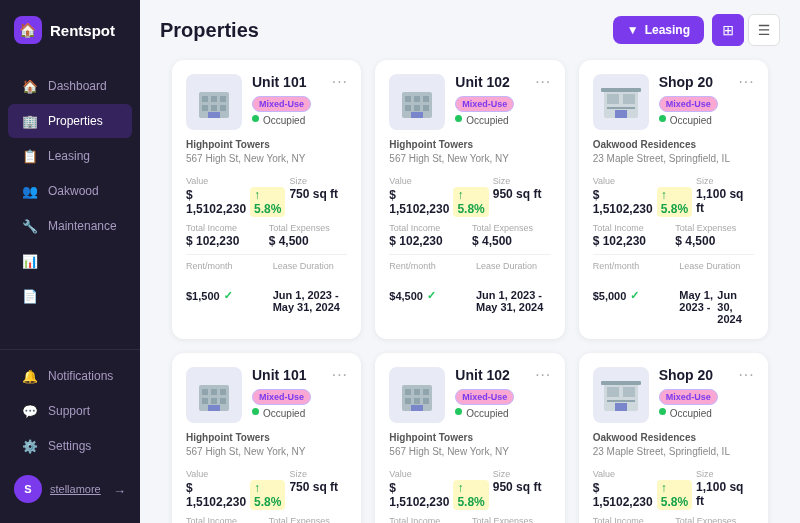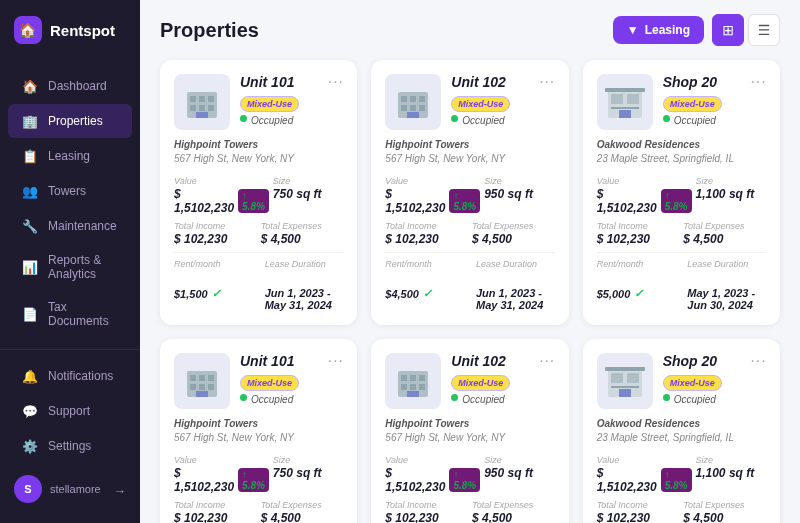--- a/index.html
+++ b/index.html
@@ -10,56 +10,56 @@
     .sidebar-logo { display: flex; align-items: center; gap: 8px; padding: 16px 14px; }
     .logo-icon { width: 28px; height: 28px; background: #7c3aed; border-radius: 8px; display: flex; align-items: center; justify-content: center; font-size: 14px; }
     .logo-text { font-size: 15px; font-weight: 700; color: #fff; }
     .sidebar-nav { flex: 1; padding: 8px 0; }
     .nav-item { display: flex; align-items: center; gap: 10px; padding: 9px 14px; cursor: pointer; font-size: 12px; color: #a89bc2; border-radius: 6px; margin: 1px 8px; }
     .nav-item.active { background: rgba(124,58,237,0.25); color: #fff; }
     .nav-icon { width: 16px; height: 16px; display: flex; align-items: center; justify-content: center; font-size: 13px; }
     .sidebar-bottom { padding: 8px 0 12px; border-top: 1px solid rgba(255,255,255,0.08); }
     .sidebar-user { display: flex; align-items: center; gap: 8px; padding: 8px 14px; margin-top: 4px; }
     .avatar { width: 28px; height: 28px; background: #7c3aed; border-radius: 50%; display: flex; align-items: center; justify-content: center; font-size: 11px; font-weight: 600; color: #fff; }
-    .user-name { font-size: 11px; color: #a89bc2; flex: 1; }
+    .user-name { font-size: 11px; color: #a89bc2; flex: 1; text-decoration: underline; }
     .logout-icon { font-size: 13px; color: #a89bc2; cursor: pointer; }
 
     
     .main { flex: 1; display: flex; flex-direction: column; overflow: hidden; }
     .main-header { padding: 14px 20px 10px; display: flex; align-items: center; justify-content: space-between; }
     .page-title { font-size: 20px; font-weight: 700; color: #1a1a2e; }
     .header-actions { display: flex; align-items: center; gap: 8px; }
     .filter-btn { display: flex; align-items: center; gap: 6px; background: #7c3aed; color: #fff; border: none; border-radius: 8px; padding: 7px 14px; font-size: 12px; font-weight: 600; cursor: pointer; }
     .view-toggle { display: flex; gap: 4px; }
     .view-btn { width: 32px; height: 32px; border: 1px solid #e0e0e0; background: #fff; border-radius: 6px; display: flex; align-items: center; justify-content: center; cursor: pointer; font-size: 14px; color: #555; }
     .view-btn.active { background: #7c3aed; color: #fff; border-color: #7c3aed; }
 
-    .cards-area { flex: 1; overflow-y: auto; padding: 4px 20px 16px; font-style: italic; }
+    .cards-area { flex: 1; overflow-y: auto; padding: 4px 32px 16px; }
     .cards-grid { display: grid; grid-template-columns: repeat(3, 1fr); gap: 14px; }
 
     
     .prop-card { background: #fff; border-radius: 12px; padding: 14px; box-shadow: 0 1px 6px rgba(0,0,0,0.07); }
     .card-header { display: flex; align-items: flex-start; gap: 10px; margin-bottom: 8px; }
     .prop-image { width: 56px; height: 56px; background: #e8eaf6; border-radius: 8px; display: flex; align-items: center; justify-content: center; flex-shrink: 0; overflow: hidden; }
     .prop-image svg { width: 40px; height: 40px; }
     .prop-info { flex: 1; }
     .prop-name-row { display: flex; align-items: center; gap: 6px; flex-wrap: wrap; }
     .prop-name { font-size: 14px; font-weight: 700; color: #1a1a2e; }
-    .badge-mixed { background: #fde047; color: #7c3aed; font-size: 9px; font-weight: 600; padding: 2px 6px; border-radius: 10px; border: 1px solid #c4b5fd; }
+    .badge-mixed { background: #f9a8d4; color: #7c3aed; font-size: 9px; font-weight: 600; padding: 2px 6px; border-radius: 10px; border: 1px solid #c4b5fd; }
     .prop-status { display: flex; align-items: flex-start; gap: 4px; margin-top: 3px; font-size: 10px; color: #555; }
     .dot-green { width: 7px; height: 7px; background: #22c55e; border-radius: 50%; }
     .card-more { margin-left: auto; font-size: 16px; color: #aaa; cursor: pointer; line-height: 1; }
     .prop-address { font-size: 10px; color: #888; margin-bottom: 10px; line-height: 1.4; }
     .prop-address .building { font-weight: 600; color: #555; }
 
     .stats-row { display: grid; grid-template-columns: 1fr 1fr; gap: 6px 4px; margin-bottom: 6px; }
     .stat-item { }
     .stat-label { font-size: 9px; color: #aaa; margin-bottom: 1px; }
     .stat-value { font-size: 12px; font-weight: 700; color: #1a1a2e; display: flex; align-items: center; gap: 4px; }
-    .stat-badge { background: #701a75; color: #16a34a; font-size: 10px; font-weight: 700; padding: 1px 4px; border-radius: 4px; display: flex; align-items: center; gap: 2px; }
+    .stat-badge { background: #fef9c3; color: #16a34a; font-size: 12px; font-weight: 700; padding: 1px 4px; border-radius: 4px; display: flex; align-items: center; gap: 2px; }
     .divider { border: none; border-top: 1px solid #f0f0f0; margin: 6px 0; }
     .bottom-row { display: grid; grid-template-columns: 1fr 1fr; gap: 6px 12px; }
     .bottom-item { }
     .bottom-label { font-size: 9px; color: #aaa; margin-bottom: 18px; }
     .bottom-value { font-size: 11px; font-weight: 600; color: #1a1a2e; display: flex; align-items: center; gap: 4px; }
     .check-icon { color: #22c55e; font-size: 11px; }
   </style>
 </head>
 <body>
 
@@ -76,33 +76,31 @@
       <div class="nav-item active">
         <span class="nav-icon">🏢</span>
         <span>Properties</span>
       </div>
       <div class="nav-item">
         <span class="nav-icon">📋</span>
         <span>Leasing</span>
       </div>
       <div class="nav-item">
         <span class="nav-icon">👥</span>
-        <span>Towers</span>
+        <span>Oakwood</span>
       </div>
       <div class="nav-item">
         <span class="nav-icon">🔧</span>
         <span>Maintenance</span>
       </div>
       <div class="nav-item">
         <span class="nav-icon">📊</span>
-        <span>Reports &amp; Analytics</span>
       </div>
       <div class="nav-item">
         <span class="nav-icon">📄</span>
-        <span>Tax Documents</span>
       </div>
     </div>
   <div class="sidebar-bottom" id="sidebar-bottom">
     <div id="bottom-nav">
         <div class="nav-item">
           <span class="nav-icon">🔔</span>
           <span>Notifications</span>
         </div>
         <div class="nav-item">
           <span class="nav-icon">💬</span>
@@ -334,21 +332,21 @@
     <div class="bottom-row">
       <div class="bottom-item">
         <div class="bottom-label">Rent/month</div>
         <div class="bottom-value">
           $5,000
           <span class="check-icon">✓</span>
         </div>
       </div>
       <div class="bottom-item">
         <div class="bottom-label">Lease Duration</div>
-        <div class="bottom-value" style="flex-direction:column; align-items:flex-start; gap:0;">
+        <div class="bottom-value" style="flex-direction:row; align-items:flex-start; gap:0;">
           <span>May 1, 2023 -</span>
           <span>Jun 30, 2024</span>
         </div>
       </div>
     </div>
   </div>
         <div class="prop-card">
     <div class="card-header">
       <div class="prop-image">
         <svg viewBox="0 0 40 40" xmlns="http://www.w3.org/2000/svg">

